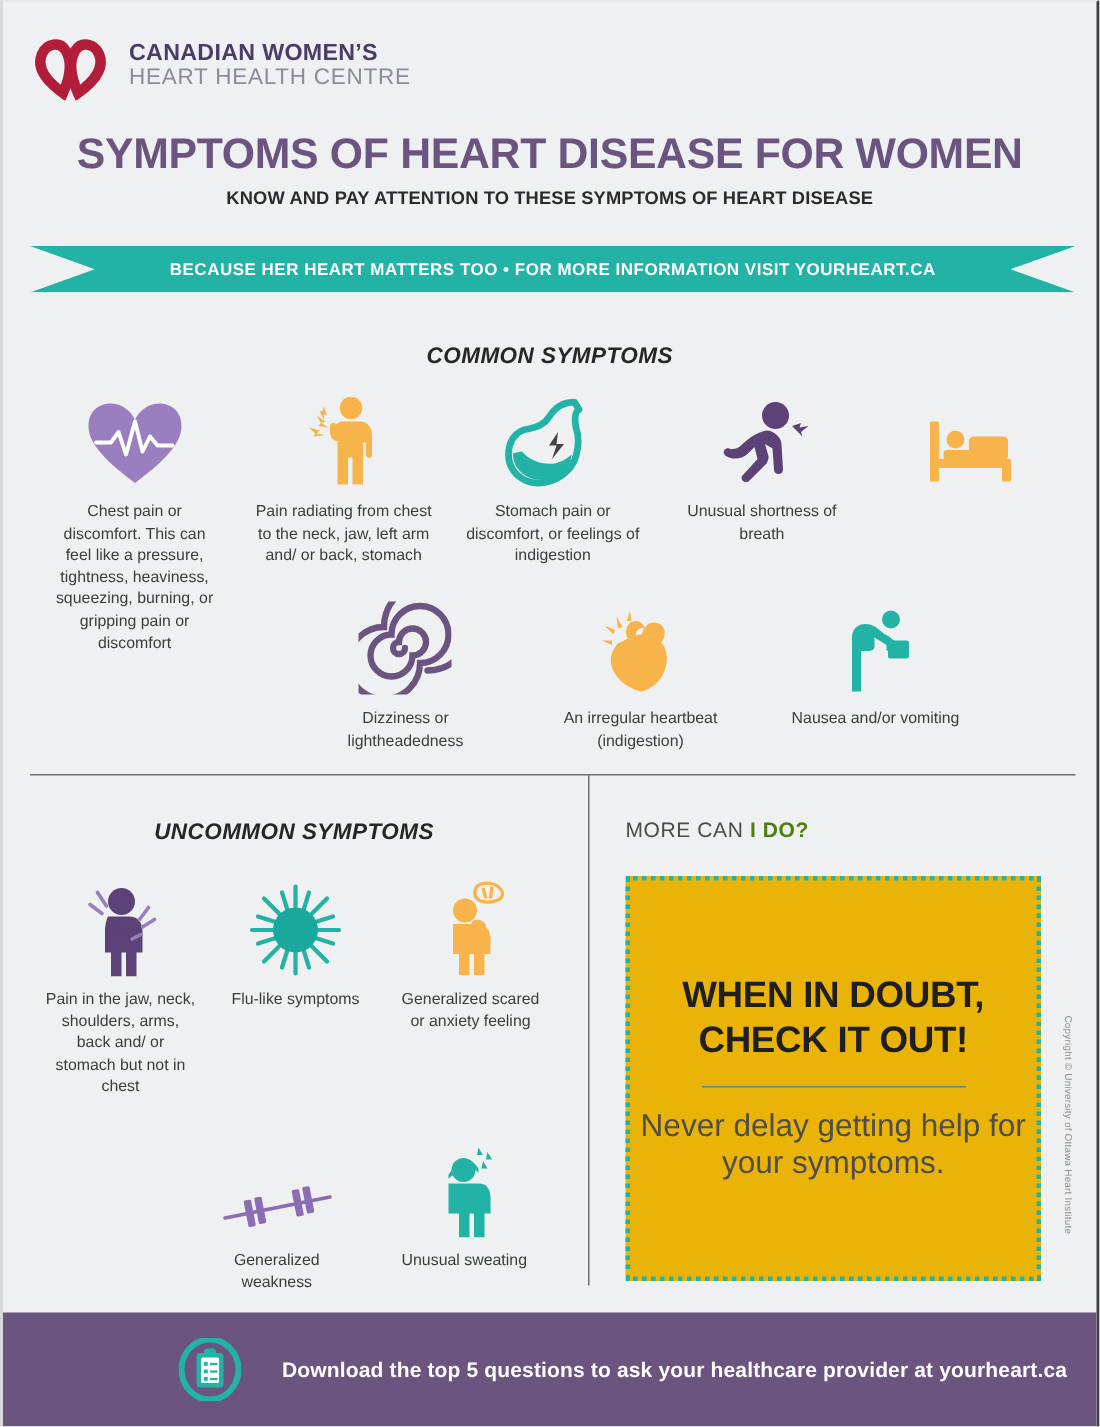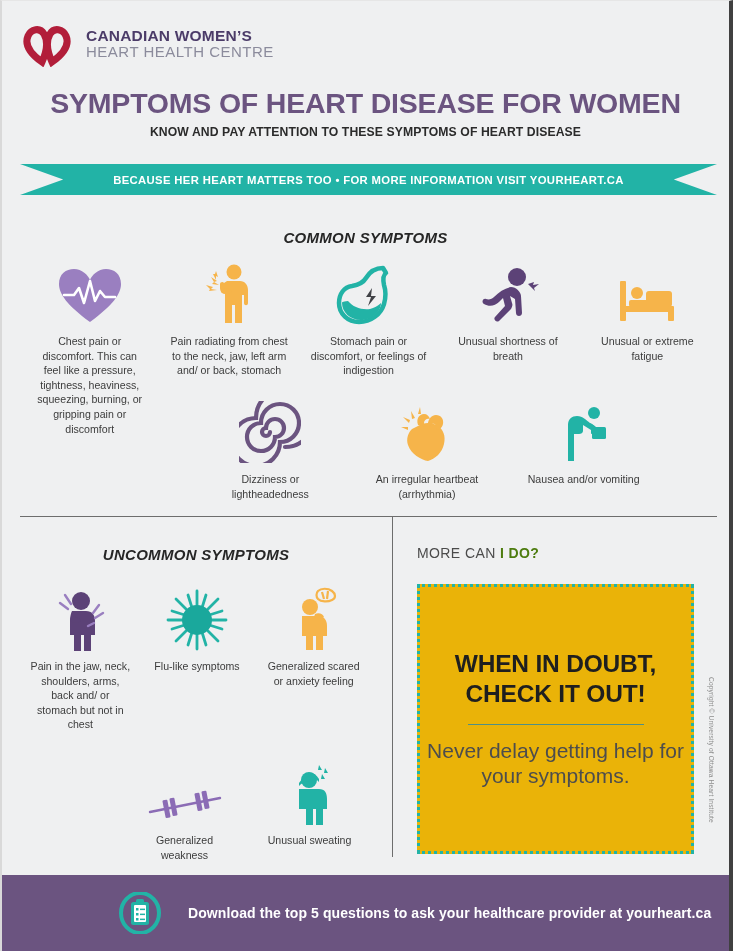--- a/index.html
+++ b/index.html
@@ -8,21 +8,21 @@
     background:#ffffff;
     font-family:"Liberation Sans", sans-serif;
     overflow:hidden;
   }
   .page{
     position:relative;
     width:733px;height:951px;
     background:#eff0f1;
     box-sizing:border-box;
     border-left:2px solid #d9d9d9;
-    border-right:4px solid #404040;
+    border-right:2px solid #404040;
     border-top:1px solid #e6e6e6;
     overflow:hidden;
   }
 
   
   .logo-row{ position:absolute; left:20px; top:20px; display:flex; align-items:center; }
   .logo-mark{ width:54px;height:46px; flex:0 0 auto; }
   .logo-text{ margin-left:10px; line-height:1.08; }
   .logo-l1{ font-size:15.5px; font-weight:bold; letter-spacing:.2px; color:#4b3b68; }
   .logo-l2{ font-size:15px; font-weight:normal; letter-spacing:.5px; color:#8b8b9c; }
@@ -215,21 +215,20 @@
           <g fill="#f6b44a">
             <rect x="4" y="8" width="6" height="40" rx="1"></rect>
             <circle cx="21" cy="20" r="6"></circle>
             <rect x="13" y="27" width="20" height="7" rx="2"></rect>
             <rect x="30" y="18" width="26" height="16" rx="3"></rect>
             <rect x="10" y="33" width="46" height="6"></rect>
             <rect x="52" y="33" width="6" height="15" rx="1"></rect>
           </g>
         </svg>
       </div>
-      <div class="cap">Unusual or extreme fatigue</div>
     </div>
 
   </div>
 
   <div class="row-b">
 
     <div class="cell">
       <div class="icon-box">
         <svg width="62" height="62" viewBox="0 0 62 62">
           <path d="M31 31 m0 0 a4 4 0 1 1 -4 -4 a9 9 0 1 1 9 9 a14 14 0 1 1 -14 -14 a19 19 0 1 1 19 19 a24 24 0 1 1 -24 -24 a29 29 0 1 1 29 29" fill="none" stroke="#6b5480" stroke-width="4.2" stroke-linecap="round"></path>
@@ -245,21 +244,21 @@
             <path d="M14 24 c-4 4 -6 10 -4 16 c3 9 13 15 20 16 c7 -2 14 -8 16 -17 c2 -8 -1 -15 -6 -18 c-6 -4 -14 -4 -20 0 z"></path>
             <path d="M30 22 c-1 -7 3 -12 8 -12 c5 0 8 4 7 9 c-1 4 -4 6 -7 6 c1 -4 -1 -7 -4 -6 c-2 1 -3 3 -2 5 z"></path>
             <path d="M20 20 c-2 -6 1 -11 6 -11 c3 0 5 2 6 5 c-3 -1 -6 1 -6 4 c0 2 1 3 3 4 z"></path>
             <path d="M13 6 l4 7 -3 1 z"></path>
             <path d="M5 12 l7 3 -1 3 z"></path>
             <path d="M3 22 l7 0 0 3 z"></path>
             <path d="M22 2 l1 7 -3 0 z"></path>
           </g>
         </svg>
       </div>
-      <div class="cap wide">An irregular heartbeat (arrhythmia)</div>
+      <div class="cap wide">An irregular heartbeat (indigestion)</div>
     </div>
 
     <div class="cell">
       <div class="icon-box">
         <svg width="56" height="58" viewBox="0 0 56 58">
           <g fill="#22b3a6">
             <circle cx="38" cy="8" r="6"></circle>
             <path d="M12 20 c0 -6 4 -9 9 -9 c6 0 9 4 13 7 l6 4 c2 1 2 4 0 5 l-5 2 l0 -4 l-8 -5 l0 6 c0 2 -2 3 -4 3 l-5 0 l0 27 h-6 z"></path>
             <rect x="36" y="22" width="14" height="12" rx="1.5"></rect>
             <path d="M34 18 c3 1 5 3 6 5 l-4 1 z"></path>

